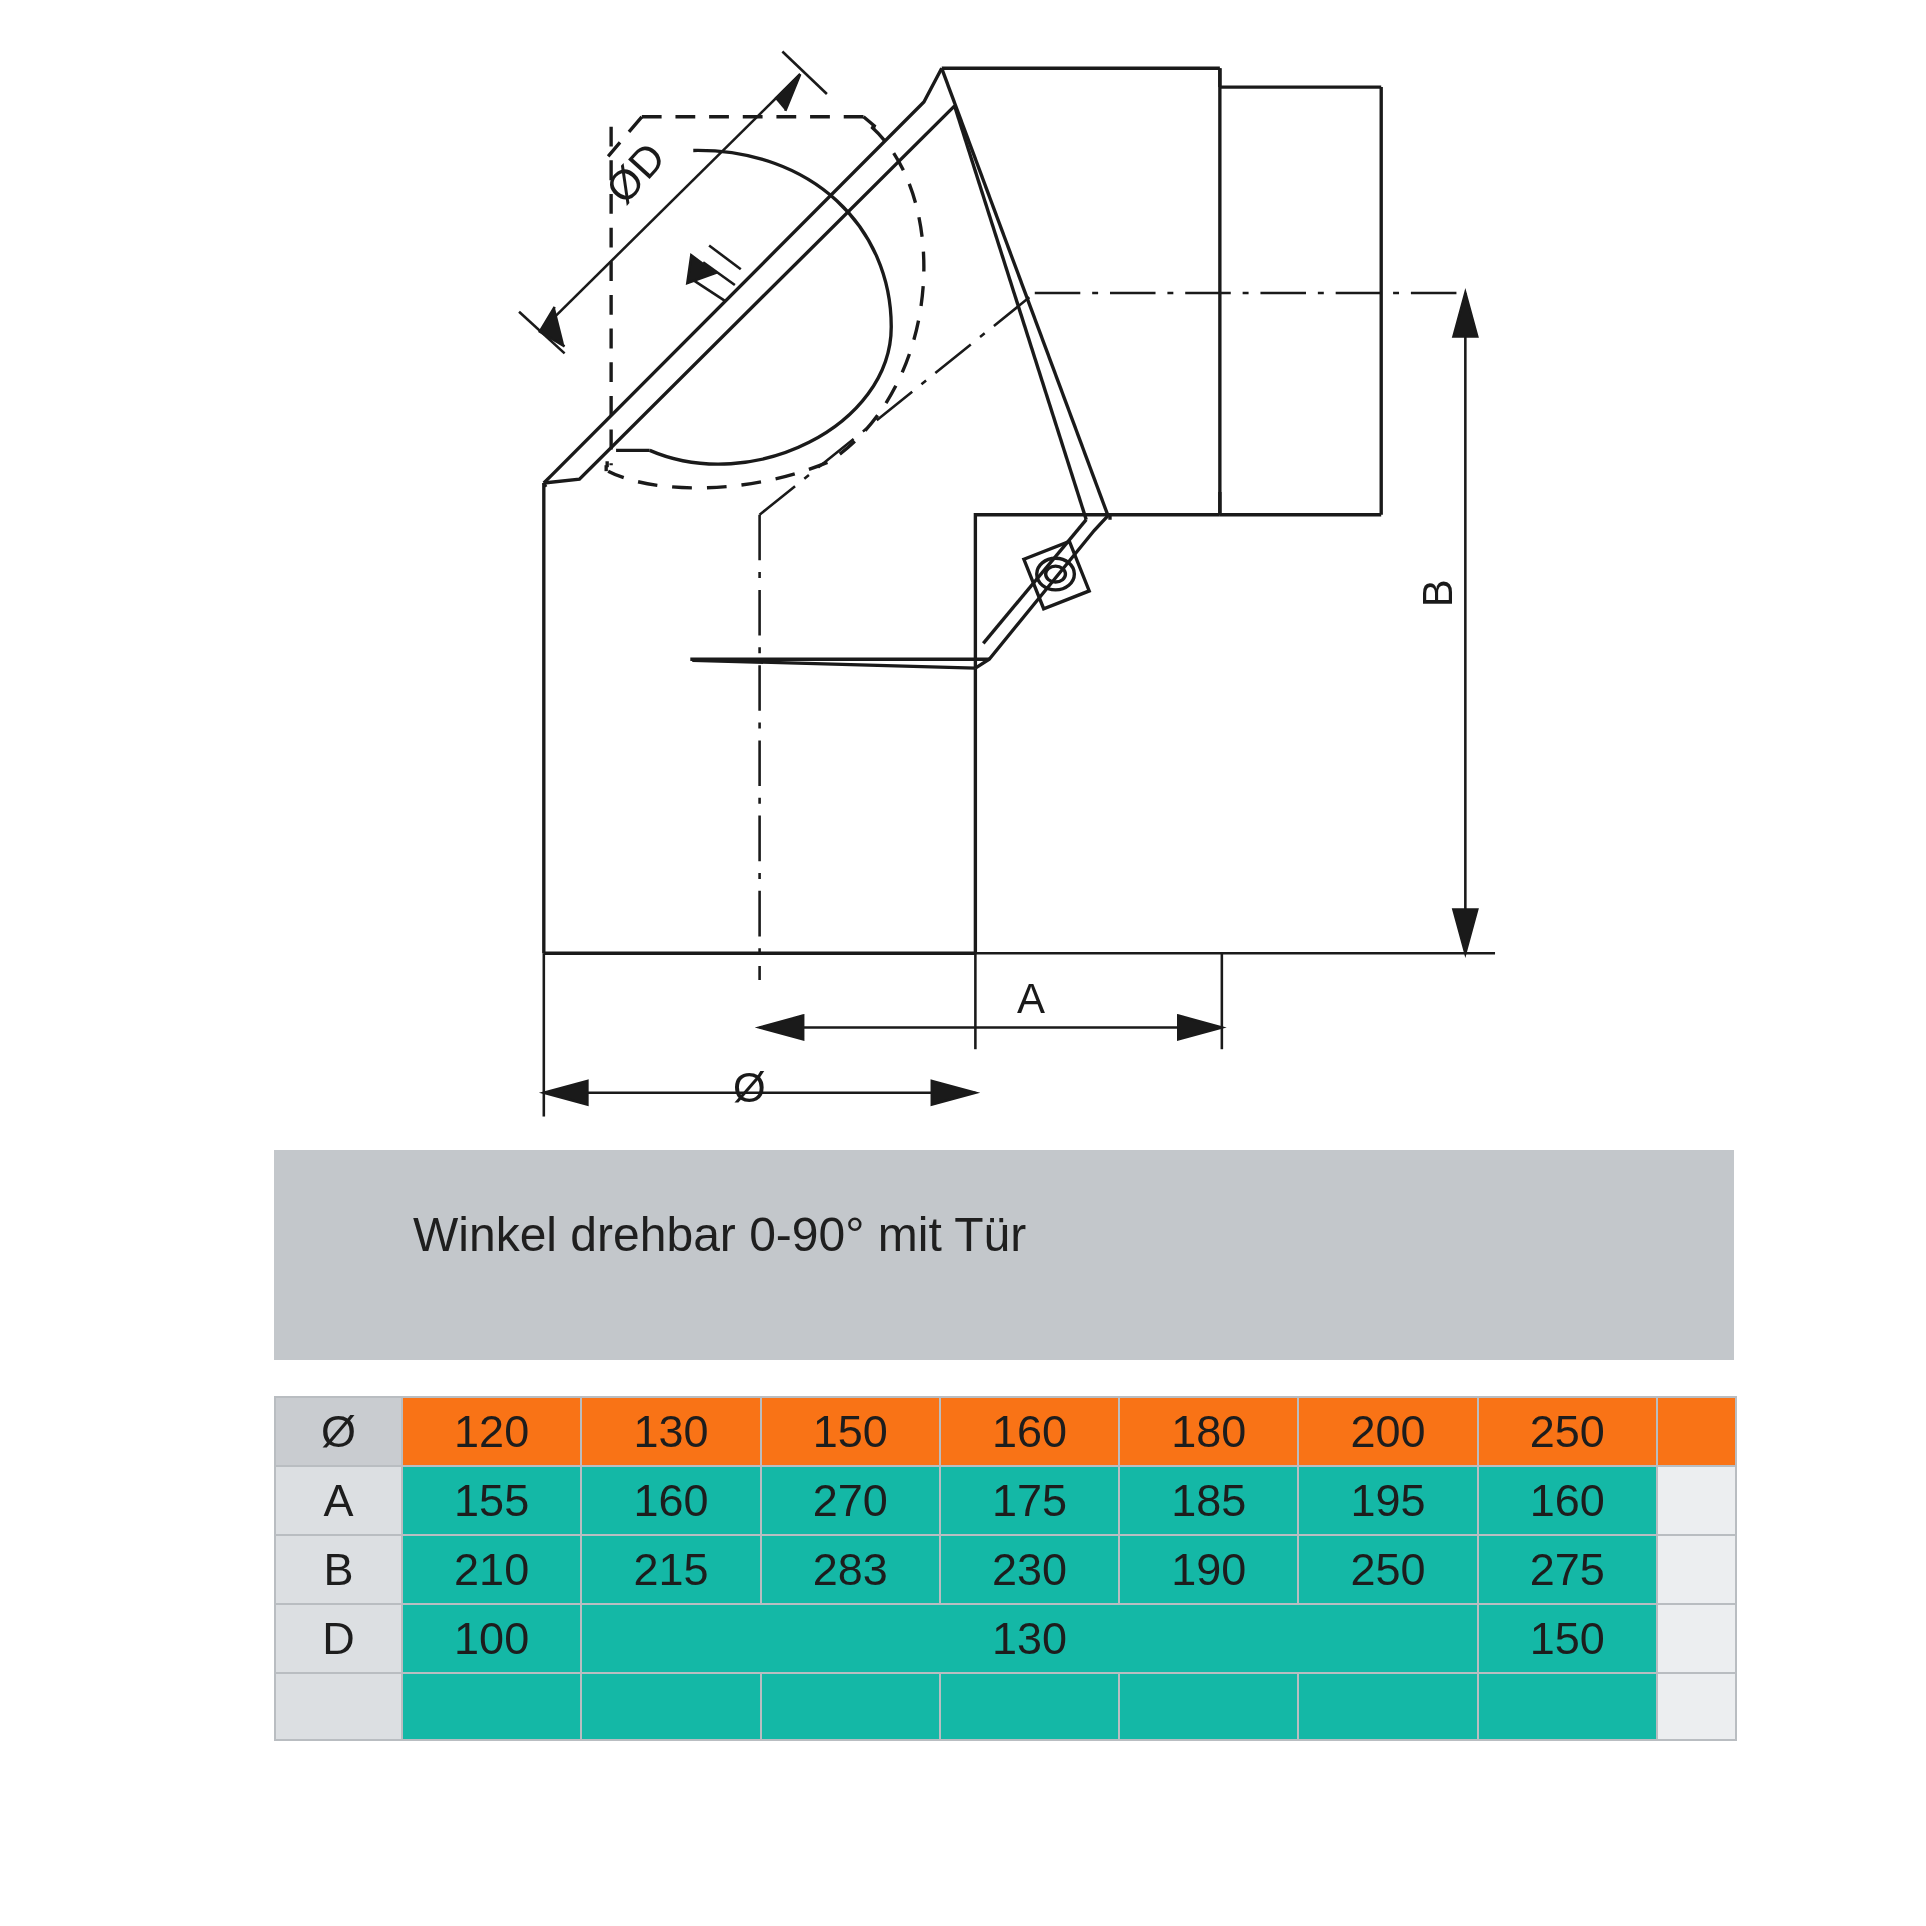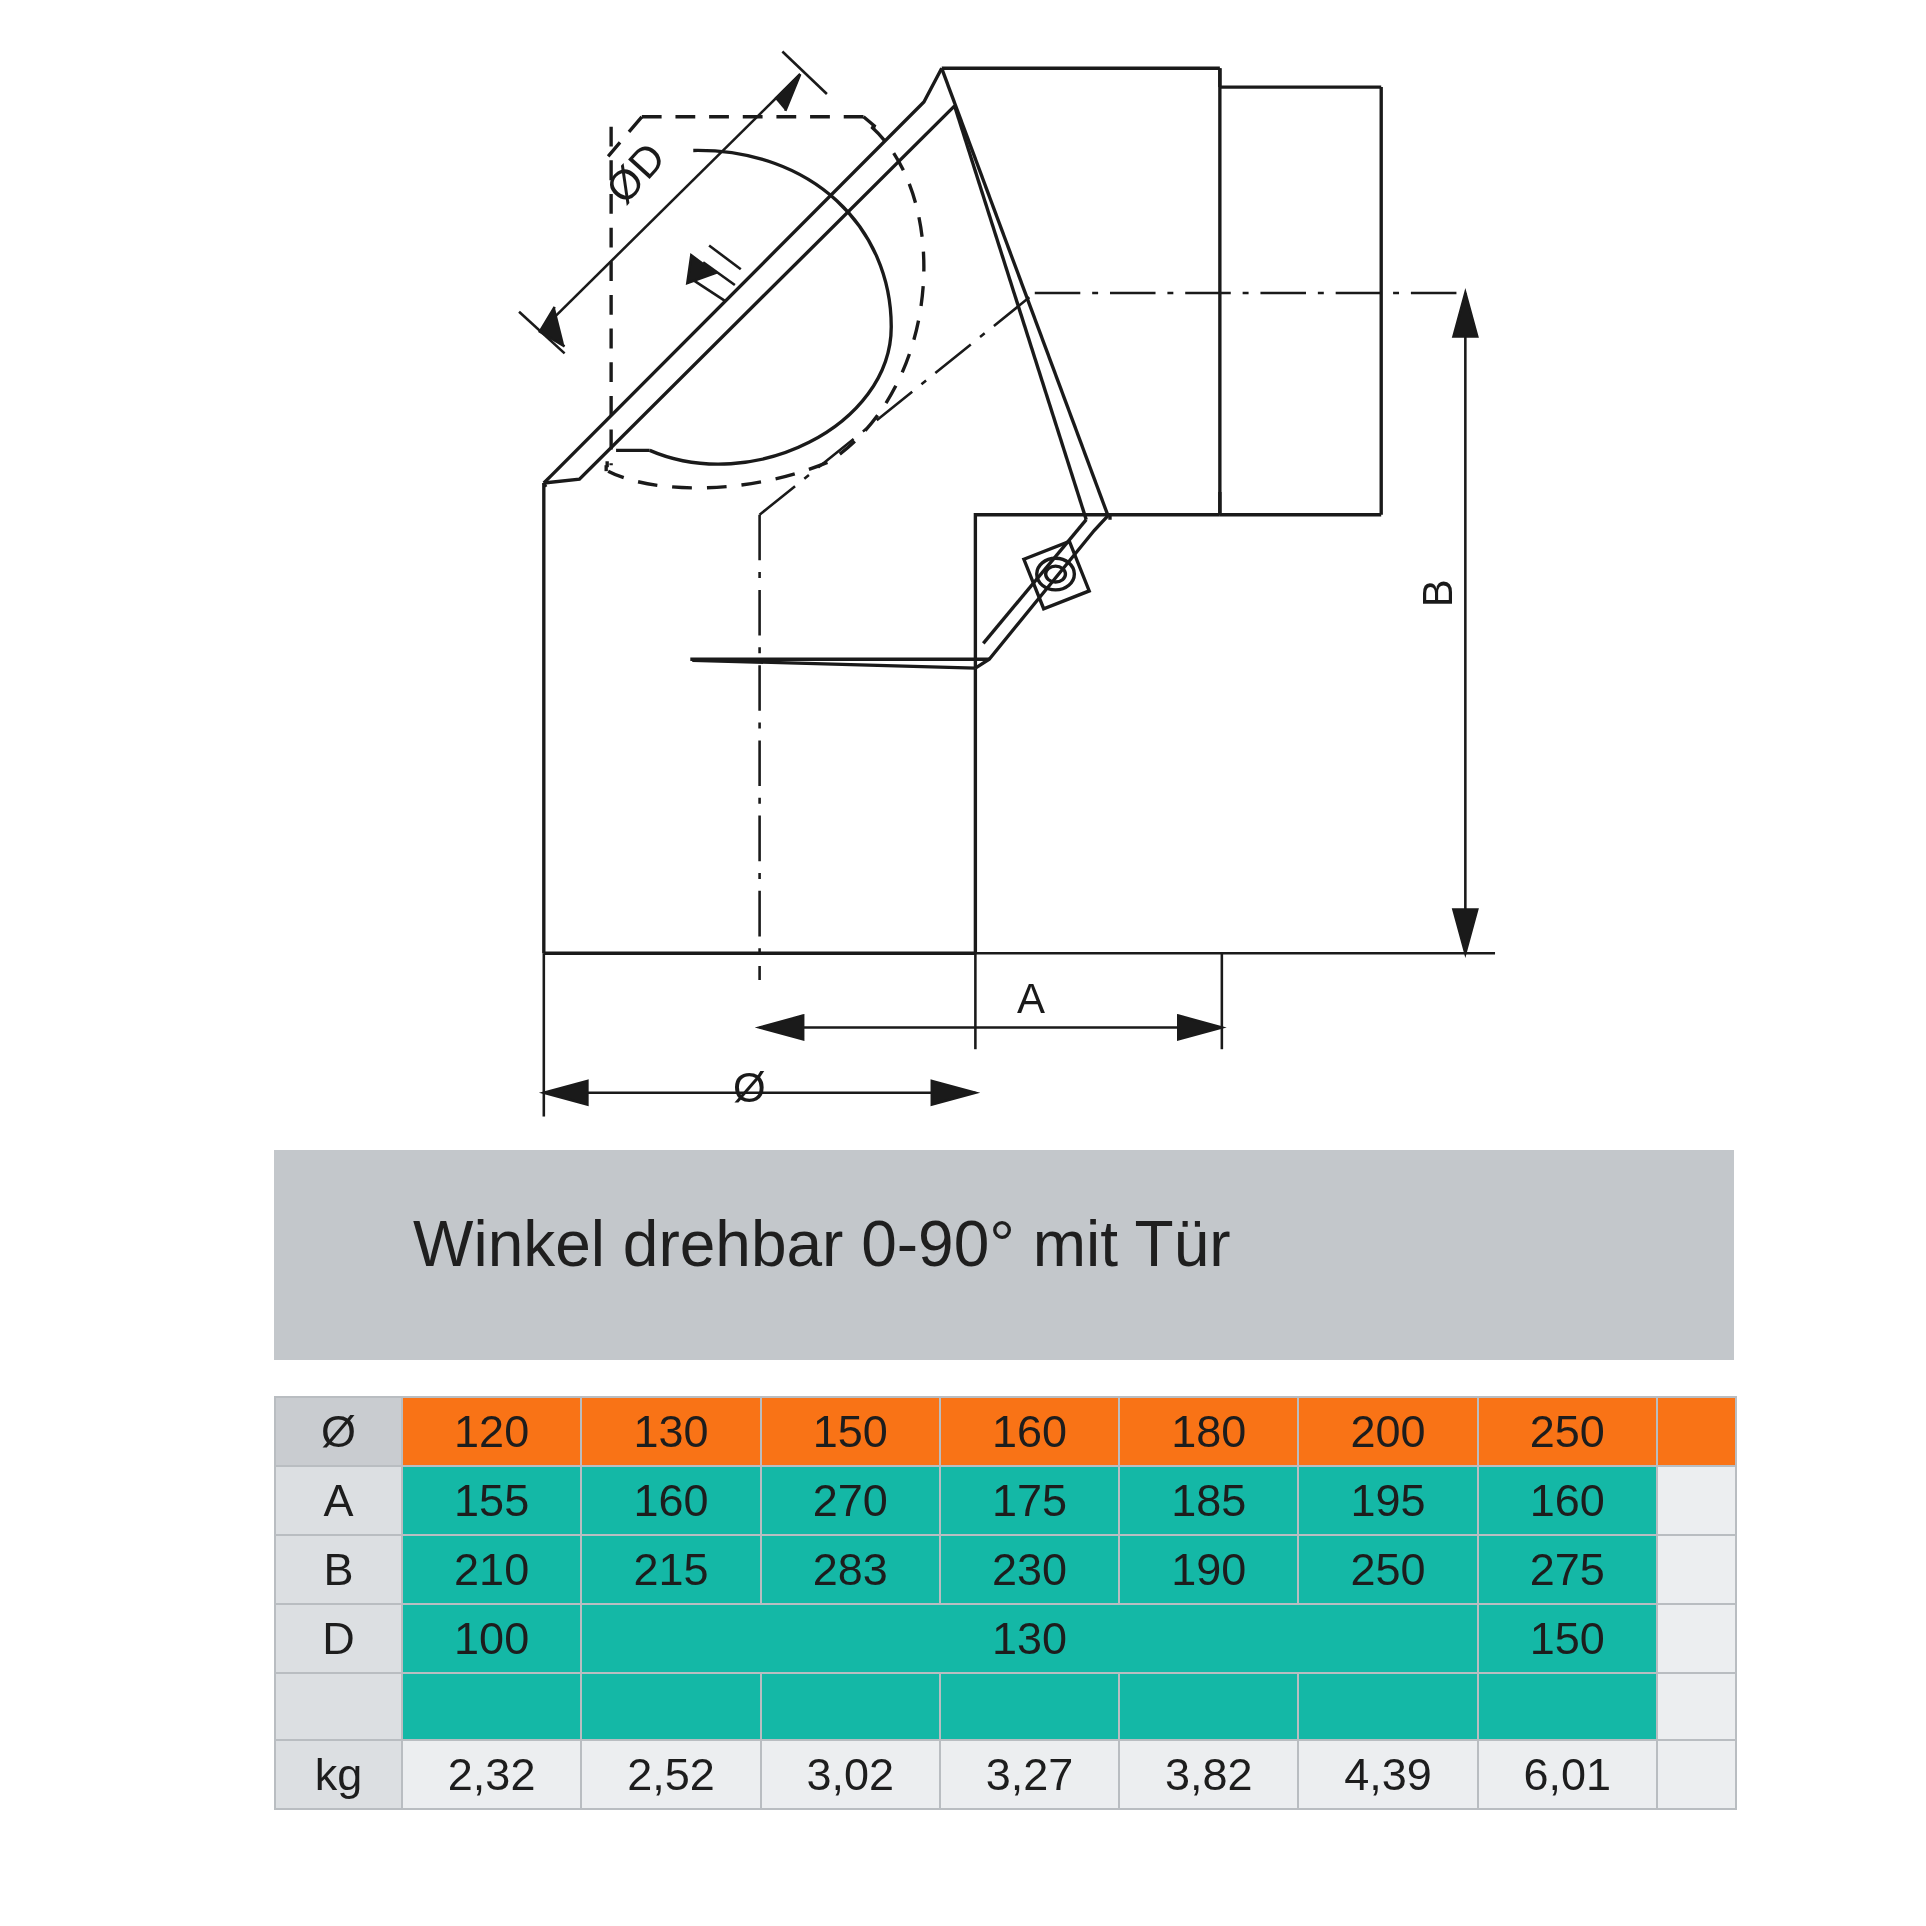--- a/index.html
+++ b/index.html
@@ -63,21 +63,21 @@
     left: 274px;
     top: 1150px;
     width: 1460px;
     height: 210px;
     background: #c3c7cb;
   }
   #title-text {
     position: absolute;
     left: 139px;
     top: 57px;
-    font-size: 64px;
+    font-size: 48px;
     color: #1f1f1f;
     white-space: nowrap;
   }
 
   
   #table-wrap {
     position: absolute;
     left: 274px;
     top: 1396px;
     width: 1463px;
@@ -309,29 +309,18 @@
           <td class="rowhead"></td>
           <td></td>
           <td></td>
           <td></td>
           <td></td>
           <td></td>
           <td></td>
           <td></td>
           <td class="last"></td>
         </tr>
-        <tr class="kg">
-          <td class="rowhead">kg</td>
-          <td>2,32</td>
-          <td>2,52</td>
-          <td>3,02</td>
-          <td>3,27</td>
-          <td>3,82</td>
-          <td>4,39</td>
-          <td>6,01</td>
-          <td class="last"></td>
-        </tr>
       </tbody>
     </table>
   </div>
 
 </div>
 
 
 </body></html>

